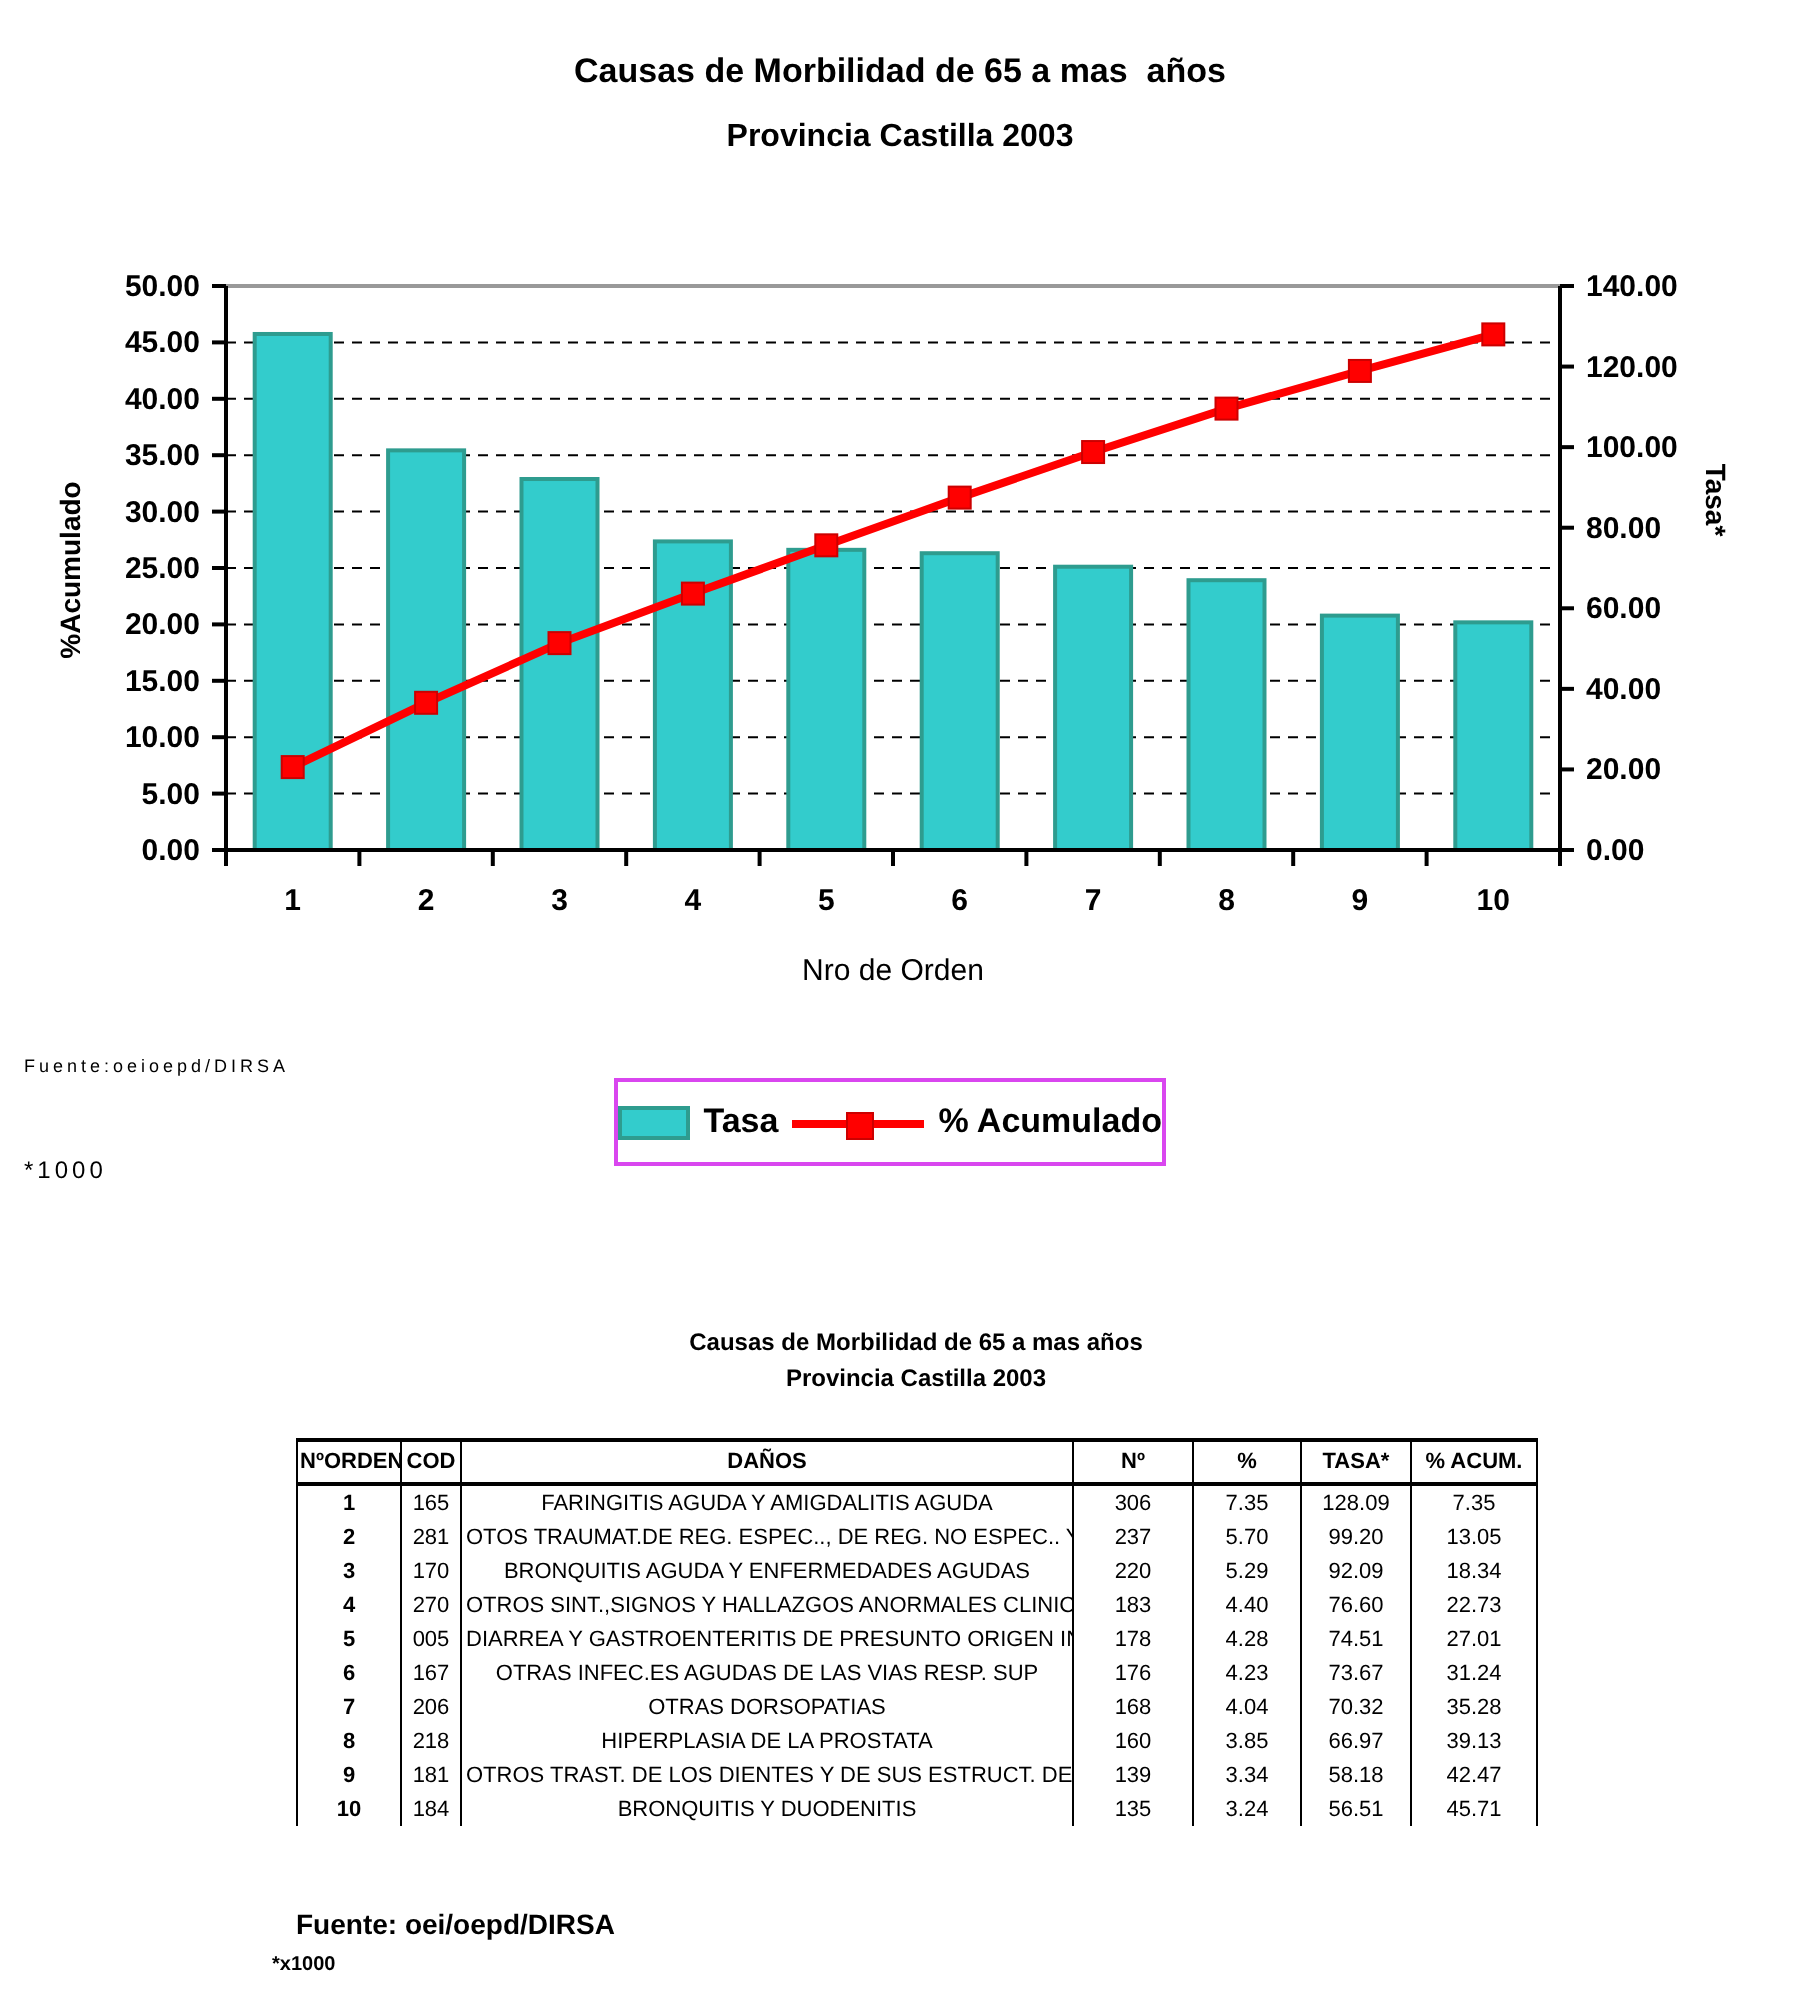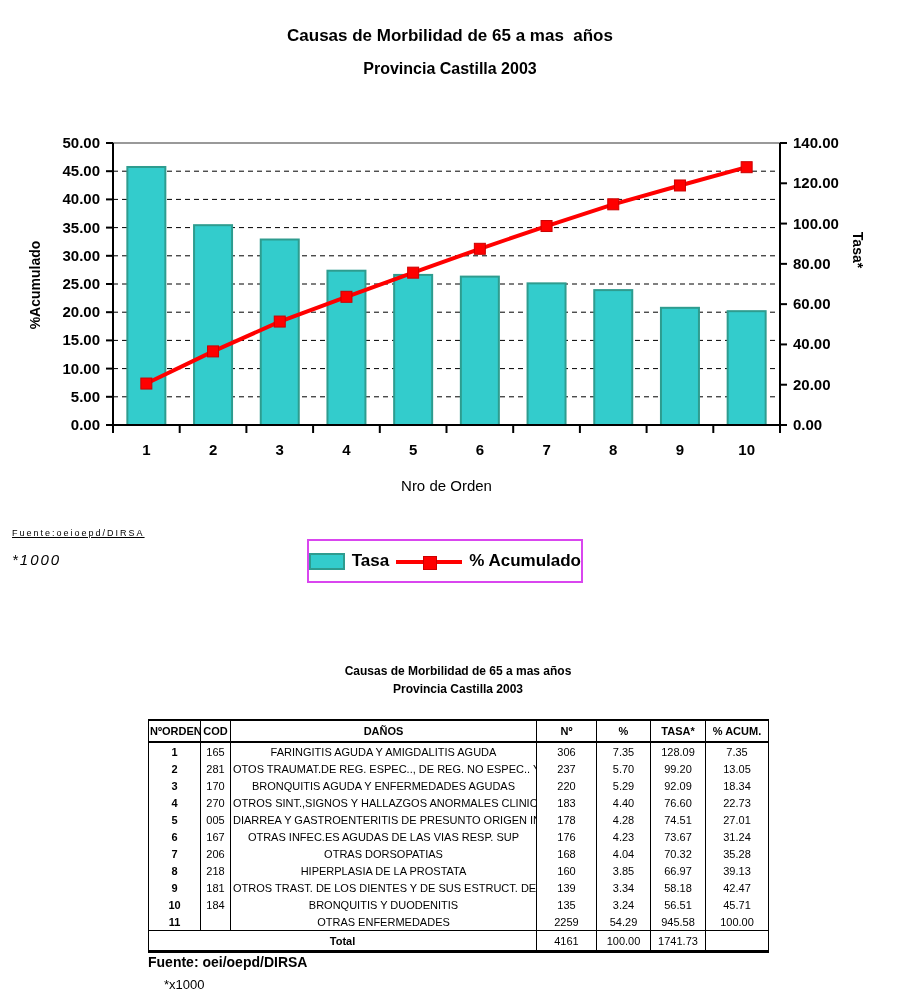--- a/index.html
+++ b/index.html
@@ -8,22 +8,22 @@
     font-family:"Liberation Sans",sans-serif;color:#000;overflow:hidden;
   }
   .abs{position:absolute;}
   .chart-title1{top:26px;left:0;width:900px;text-align:center;font-size:17px;font-weight:bold;white-space:pre;}
   .chart-title2{top:60px;left:0;width:900px;text-align:center;font-size:16px;font-weight:bold;white-space:pre;}
   .y-left-label{left:-114px;top:276px;width:300px;height:18px;text-align:center;
     font-size:14px;font-weight:bold;transform:rotate(-90deg);}
   .y-right-label{left:757px;top:241px;width:200px;height:18px;text-align:center;
     font-size:14px;font-weight:bold;transform:rotate(90deg);}
   .x-label{left:113px;top:477px;width:667px;text-align:center;font-size:15px;font-weight:normal;}
-  .chart-foot1{left:12px;top:528px;font-size:9px;letter-spacing:2px;text-decoration:underline;}
-  .chart-foot2{left:12px;top:551px;font-size:15px;letter-spacing:2px;font-style:italic;}
+  .chart-foot1{left:12px;top:528px;font-size:9px;letter-spacing:2px;}
+  .chart-foot2{left:12px;top:578px;font-size:12px;letter-spacing:2px;}
   .legend-box{left:307px;top:539px;width:276px;height:44px;border:2px solid #d946ef;
     display:flex;align-items:center;justify-content:center;gap:7px;box-sizing:border-box;background:#fff;}
   .legend-swatch{width:38px;height:17px;border:2px solid #2E9C8F;box-sizing:border-box;}
   .legend-label{font-size:17px;font-weight:bold;white-space:nowrap;}
   .legend-line{position:relative;width:66px;height:13px;flex:0 0 auto;}
   .legend-line .seg{position:absolute;left:0;top:5px;width:66px;height:4px;}
   .legend-line .mk{position:absolute;left:27px;top:1px;width:12px;height:12px;}
   .table-title1{left:148px;top:664px;width:620px;text-align:center;font-size:12px;font-weight:bold;}
   .table-title2{left:148px;top:682px;width:620px;text-align:center;font-size:12px;font-weight:bold;}
   .tbl-wrap{left:148px;top:719px;}
@@ -32,21 +32,21 @@
     font-size:11px;}
   table.morb th{border-bottom:2px solid #000;font-weight:bold;height:20px;padding:0 1px;
     white-space:nowrap;overflow:hidden;}
   table.morb td{height:17px;padding:0 2px;white-space:nowrap;overflow:hidden;}
   table.morb th + th, table.morb td + td{border-left:1px solid #000;}
   table.morb .c{text-align:center;}
   table.morb .l{text-align:center;}
   table.morb .b{font-weight:bold;}
   table.morb tr.total-row td{border-top:1px solid #000;border-bottom:3px solid #000;height:19px;}
   .tbl-foot1{left:148px;top:954px;font-size:14px;font-weight:bold;}
-  .tbl-foot2{left:164px;top:977px;font-size:13px;}
+  .tbl-foot2{left:136px;top:977px;font-size:10px;font-weight:bold;}
 </style>
 </head>
 <body>
 
 <div class="abs chart-title1">Causas de Morbilidad de 65 a mas  años</div>
 <div class="abs chart-title2">Provincia Castilla 2003</div>
 
 <svg id="plot" class="abs" style="left:0;top:95px;" width="900" height="372">
     <line x1="113" y1="301.8" x2="780" y2="301.8" stroke="#000000" stroke-width="1" stroke-dasharray="5 4"></line>
     <line x1="113" y1="273.6" x2="780" y2="273.6" stroke="#000000" stroke-width="1" stroke-dasharray="5 4"></line>
@@ -269,34 +269,18 @@
         </tr>
         <tr>
           <td class="c b">10</td>
           <td class="c">184</td>
           <td class="l">BRONQUITIS Y DUODENITIS</td>
           <td class="c">135</td>
           <td class="c">3.24</td>
           <td class="c">56.51</td>
           <td class="c">45.71</td>
         </tr>
-        <tr>
-          <td class="c b">11</td>
-          <td class="c"></td>
-          <td class="l">OTRAS ENFERMEDADES</td>
-          <td class="c">2259</td>
-          <td class="c">54.29</td>
-          <td class="c">945.58</td>
-          <td class="c">100.00</td>
-        </tr>
-        <tr class="total-row">
-          <td class="c b" colspan="3">Total</td>
-          <td class="c">4161</td>
-          <td class="c">100.00</td>
-          <td class="c">1741.73</td>
-          <td class="c"></td>
-        </tr>
       </tbody>
   </table>
 </div>
 
 <div class="abs tbl-foot1">Fuente: oei/oepd/DIRSA</div>
 <div class="abs tbl-foot2">*x1000</div>
 
 </body></html>

